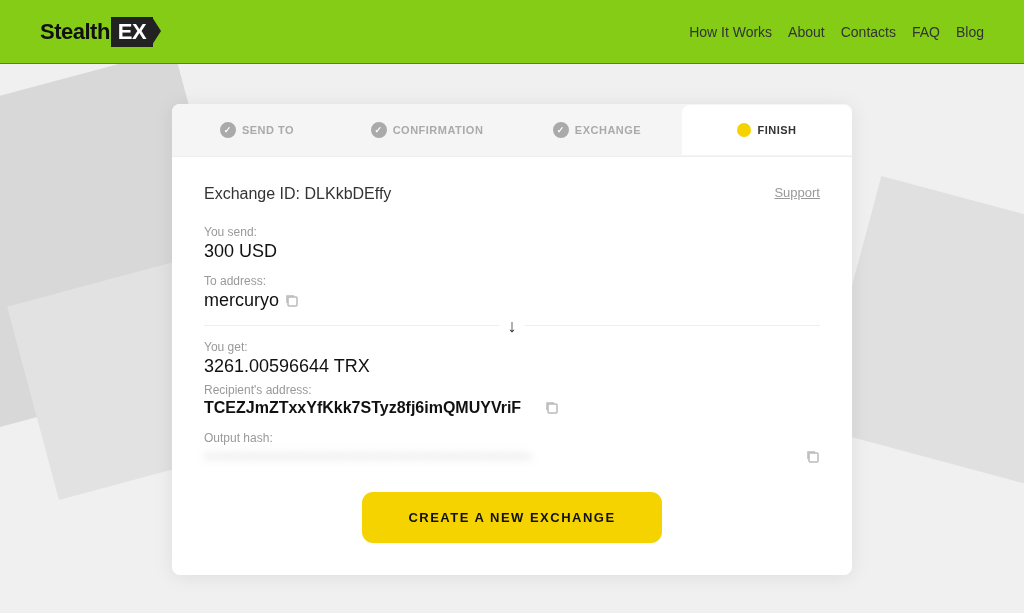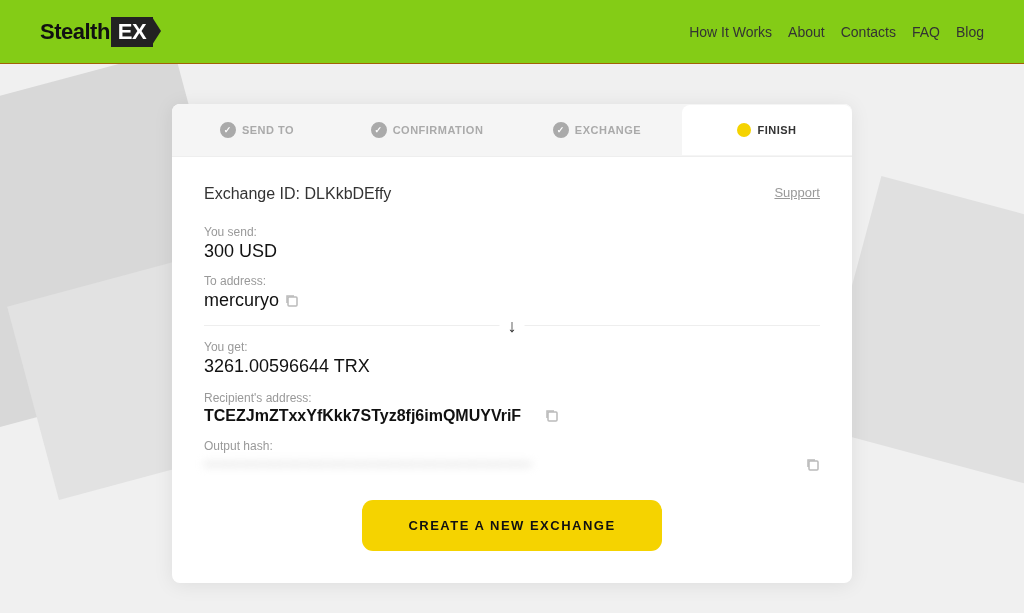--- a/index.html
+++ b/index.html
@@ -344,21 +344,21 @@
 
       <div class="divider">
         <span class="divider-arrow">↓</span>
       </div>
 
       <div class="info-section">
         <div class="info-label">You get:</div>
         <div class="info-value">3261.00596644 TRX</div>
       </div>
 
-      <div class="info-section" style="margin-top: 14px;">
+      <div class="info-section" style="margin-top: 6px;">
         <div class="info-label">Recipient's address:</div>
         <div class="recipient-address">
           <span>TCEZJmZTxxYfKkk7STyz8fj6imQMUYVriF</span>
           <span class="copy-icon" title="Copy">
             <svg width="14" height="14" viewBox="0 0 14 14" fill="none" xmlns="http://www.w3.org/2000/svg">
               <rect x="3" y="3" width="9" height="9" rx="1" stroke="#bbb" stroke-width="1.5" fill="none"></rect>
               <path d="M2 9V2h7" stroke="#bbb" stroke-width="1.5" fill="none"></path>
             </svg>
           </span>
         </div>

